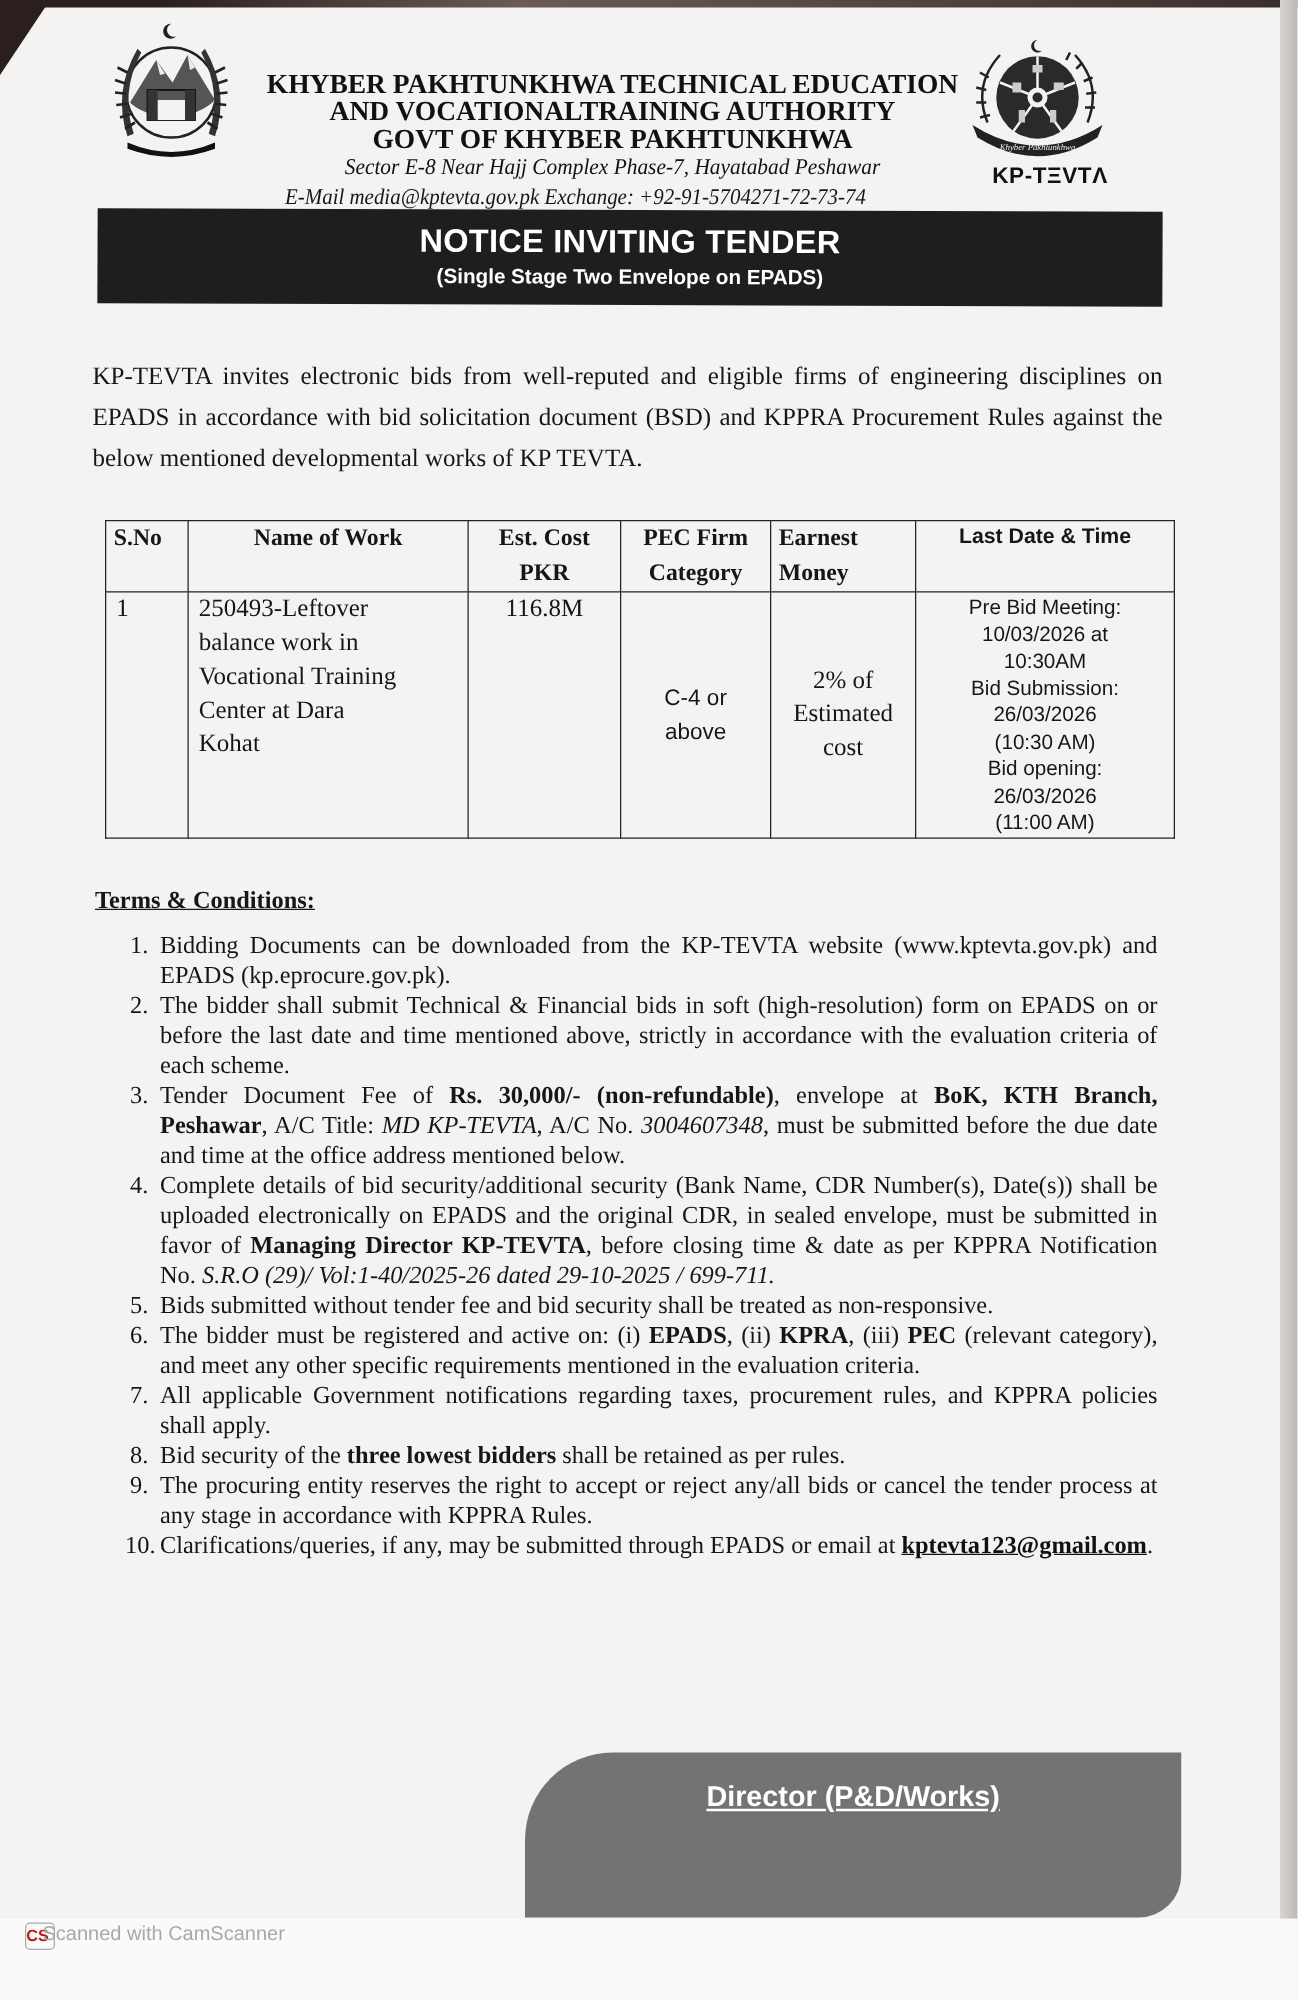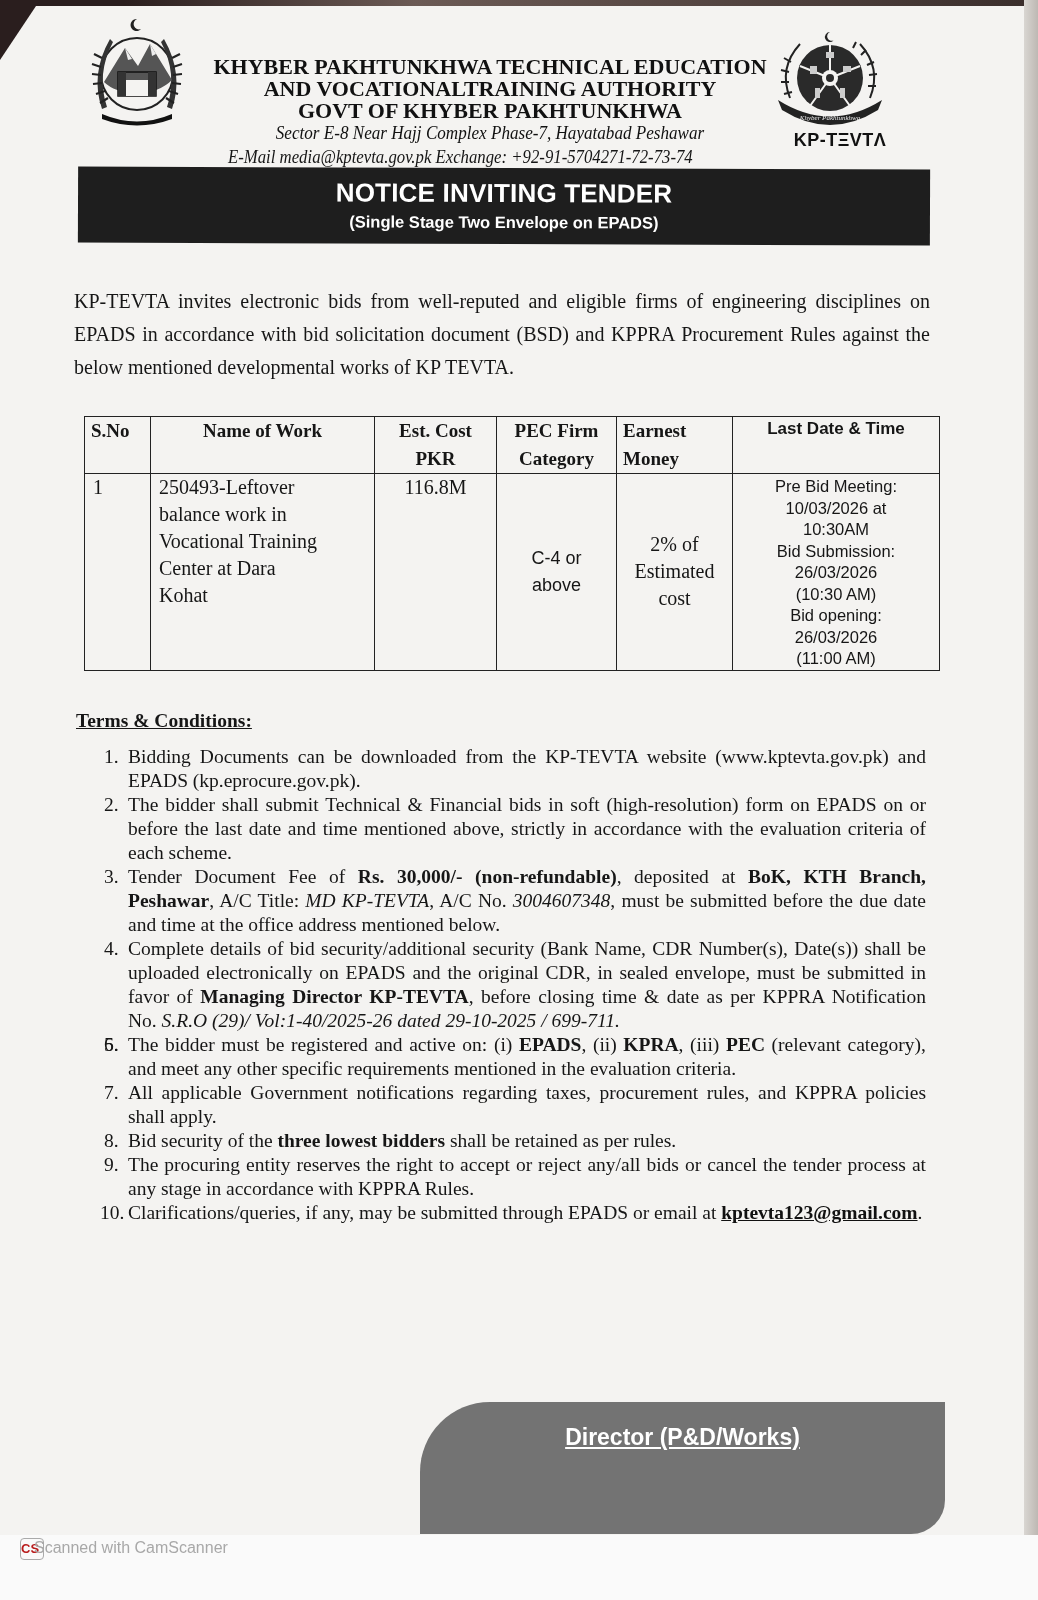--- a/index.html
+++ b/index.html
@@ -185,23 +185,23 @@
         <span class="sched-line">(11:00 AM)</span>
       </td>
     </tr>
   </tbody>
 </table>
 
 <div class="terms-heading">Terms &amp; Conditions:</div>
 <ol class="terms" id="terms-list">
     <li><span class="num">1.</span><span>Bidding Documents can be downloaded from the KP-TEVTA website (www.kptevta.gov.pk) and EPADS (kp.eprocure.gov.pk).</span></li>
     <li><span class="num">2.</span><span>The bidder shall submit Technical &amp; Financial bids in soft (high-resolution) form on EPADS on or before the last date and time mentioned above, strictly in accordance with the evaluation criteria of each scheme.</span></li>
-    <li><span class="num">3.</span><span>Tender Document Fee of </span><b>Rs. 30,000/- (non-refundable)</b><span>, deposited at </span><b>BoK, KTH Branch, Peshawar</b><span>, A/C Title: </span><i>MD KP-TEVTA</i><span>, A/C No. </span><i>3004607348</i><span>, must be submitted before the due date and time at the office address mentioned below.</span></li>
+    <li><span class="num">3.</span><span>Tender Document Fee of </span><b>Rs. 30,000/- (non-refundable)</b><span>, envelope at </span><b>BoK, KTH Branch, Peshawar</b><span>, A/C Title: </span><i>MD KP-TEVTA</i><span>, A/C No. </span><i>3004607348</i><span>, must be submitted before the due date and time at the office address mentioned below.</span></li>
     <li><span class="num">4.</span><span>Complete details of bid security/additional security (Bank Name, CDR Number(s), Date(s)) shall be uploaded electronically on EPADS and the original CDR, in sealed envelope, must be submitted in favor of </span><b>Managing Director KP-TEVTA</b><span>, before closing time &amp; date as per KPPRA Notification No. </span><i>S.R.O (29)/ Vol:1-40/2025-26 dated 29-10-2025 / 699-711.</i></li>
-    <li><span class="num">5.</span></li>
+    <li><span class="num">5.</span><span>Bids submitted without tender fee and bid security shall be treated as non-responsive.</span></li>
     <li><span class="num">6.</span><span>The bidder must be registered and active on: (i) </span><b>EPADS</b><span>, (ii) </span><b>KPRA</b><span>, (iii) </span><b>PEC</b><span> (relevant category), and meet any other specific requirements mentioned in the evaluation criteria.</span></li>
     <li><span class="num">7.</span><span>All applicable Government notifications regarding taxes, procurement rules, and KPPRA policies shall apply.</span></li>
     <li><span class="num">8.</span><span>Bid security of the </span><b>three lowest bidders</b><span> shall be retained as per rules.</span></li>
     <li><span class="num">9.</span><span>The procuring entity reserves the right to accept or reject any/all bids or cancel the tender process at any stage in accordance with KPPRA Rules.</span></li>
     <li class="ten"><span class="num">10.</span><span>Clarifications/queries, if any, may be submitted through EPADS or email at </span><a class="email-link">kptevta123@gmail.com</a><span>.</span></li>
   </ol>
 
 <div class="signature">
   <div class="sig-title">Director (P&amp;D/Works)</div>
 </div>

